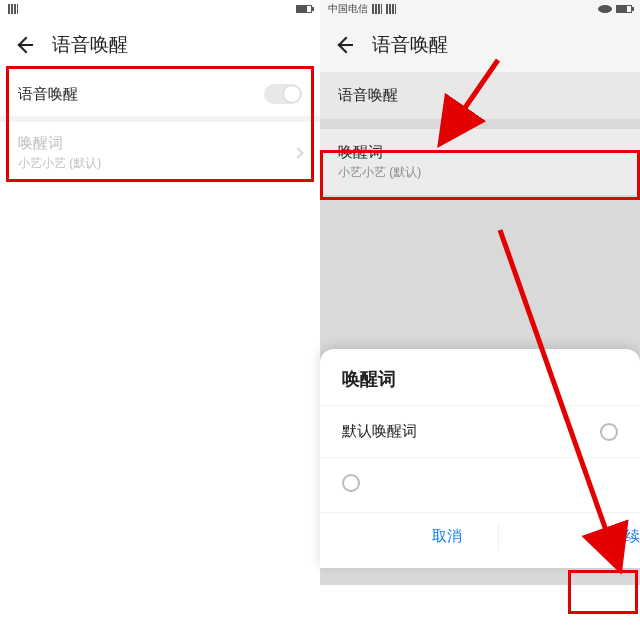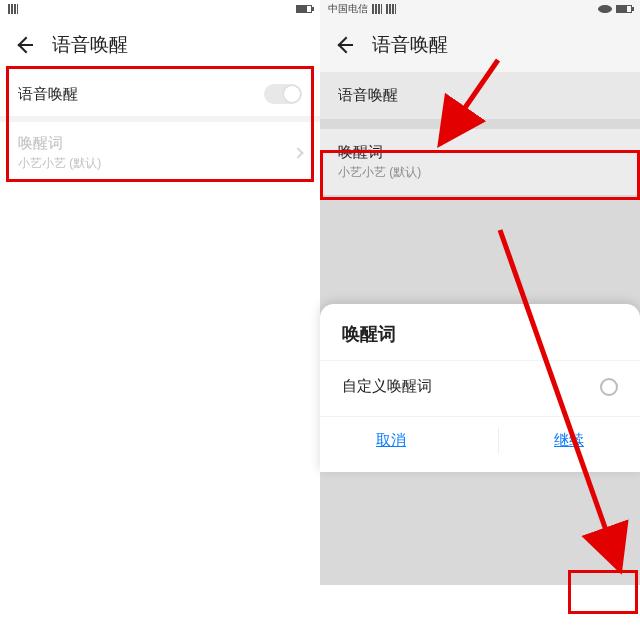--- a/index.html
+++ b/index.html
@@ -7,21 +7,21 @@
     width: 640px;
     height: 640px;
     background: #ffffff;
     font-family: -apple-system, "PingFang SC", "Microsoft YaHei", sans-serif;
     position: relative;
     overflow: hidden;
   }
   .phone {
     position: absolute;
     top: 0;
-    height: 472px;
+    height: 568px;
     background: #fff;
   }
   .phone-left { left: 0; width: 320px; }
   .phone-right { left: 320px; width: 320px; background: #dcdcdc; }
 
   
   .statusbar {
     height: 18px;
     font-size: 10px;
     display: flex;
@@ -93,23 +93,22 @@
   .sheet-opt {
     padding: 16px 22px; font-size:15px; color:#222; display:flex; justify-content:space-between; align-items:center;
     border-top:1px solid #f2f2f2;
   }
   .sheet-opt:first-of-type{border-top:none;}
   .radio { width:18px;height:18px;border:2px solid #bbb;border-radius:50%; flex-shrink:0;}
   .sheet-buttons {
     display:flex; border-top:1px solid #f1f1f1; margin-top:4px;
   }
   .sheet-btn {
-    flex:1; text-align:center; padding:14px 0; font-size:15px; color:#0a7cff;
+    flex:1; text-align:right; padding:14px 0; font-size:15px; color:#0a7cff;
     position:relative;
-    text-decoration:underline;
   }
   .sheet-btn.cancel { color:#0a7cff; }
   .sheet-btn.cont { color:#0a7cff; font-weight:500;margin-left:36px;}
   .sheet-btn + .sheet-btn:before{
     content:""; position:absolute; left:0; top:10px; bottom:10px; width:1px; background:#eee;
   }
 
   
   .arrow {
     position:absolute; pointer-events:none;
@@ -174,21 +173,24 @@
     <div>唤醒词</div>
     <div class="sub">小艺小艺 (默认)</div>
   </div>
   <div class="list-area"></div>
 
   <div class="redbox" style="left:0; top:150px; width:320px; height:50px;"></div>
 
   <div class="sheet">
     <div class="sheet-title">唤醒词</div>
     <div class="sheet-opt">
-      <span>自定义唤醒词</span>
+      <span>默认唤醒词</span>
+      <span class="radio"></span>
+    </div>
+    <div class="sheet-opt">
       <span class="radio"></span>
     </div>
     <div class="sheet-buttons">
       <div class="sheet-btn cancel">取消</div>
       <div class="sheet-btn cont">继续</div>
     </div>
   </div>
 
   <div class="redbox" style="left:248px; top:570px; width:70px; height:44px;"></div>
 </div>

